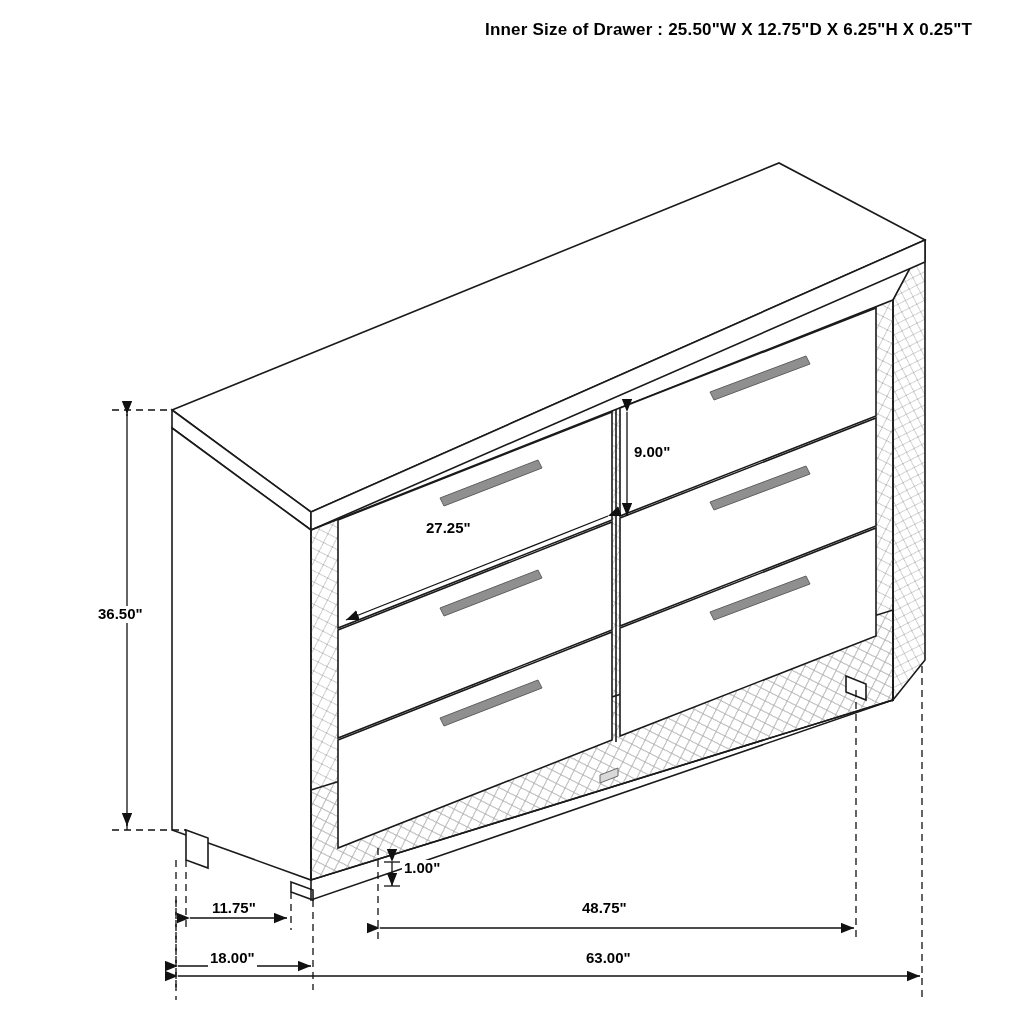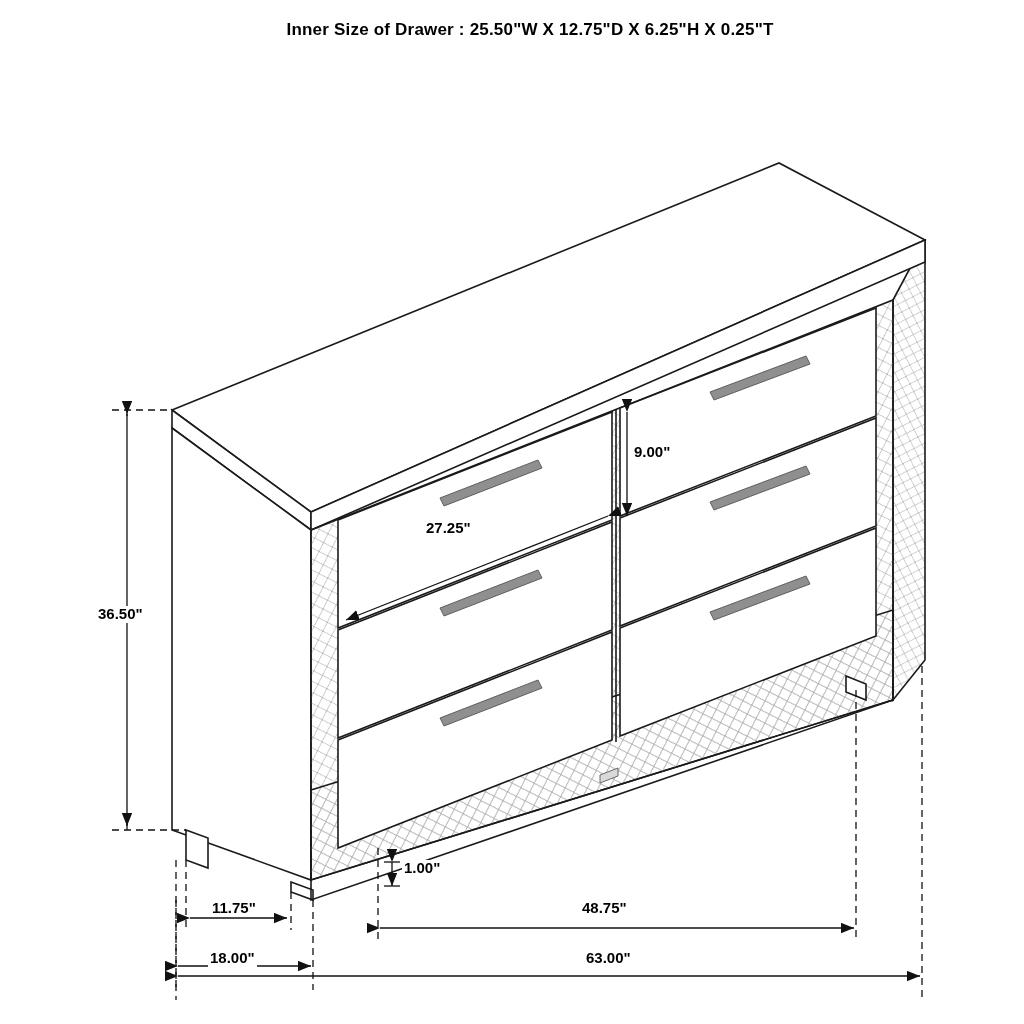--- a/index.html
+++ b/index.html
@@ -19,25 +19,24 @@
     position: absolute;
     left: 0; top: 0;
     width: 1024px;
     height: 1024px;
   }
   #title {
     position: absolute;
     left: 0;
     top: 20px;
     width: 972px;
-    text-align: center;
+    text-align: right;
     font-size: 17px;
     font-weight: bold;
     letter-spacing: 0.2px;
-    margin-left: 44px;
   }
   svg { position: absolute; left: 0; top: 0; }
   .dimlabel {
     position: absolute;
     font-size: 15px;
     font-weight: bold;
     white-space: nowrap;
     background: #ffffff;
     padding: 0 2px;
     line-height: 1.1;

